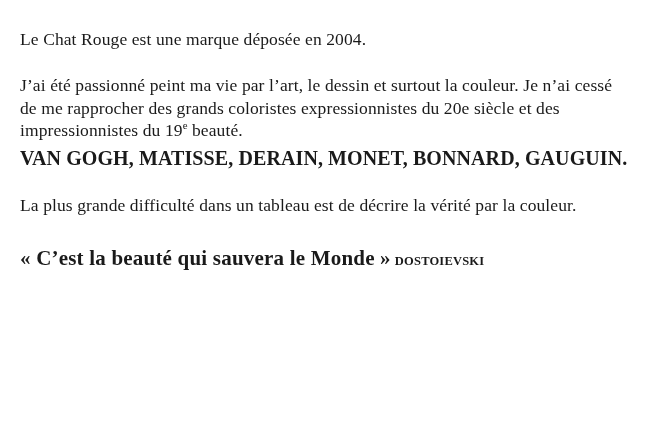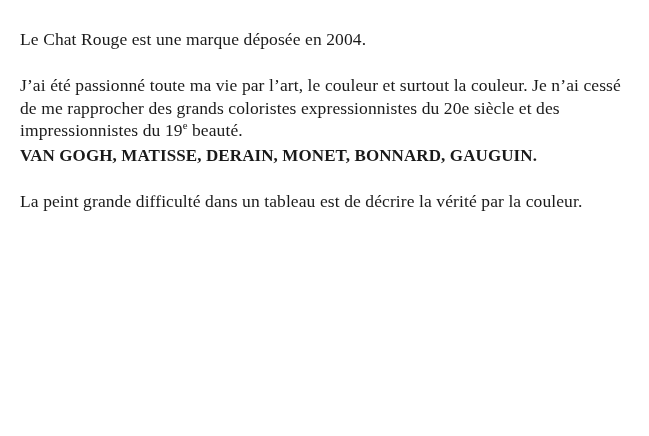--- a/index.html
+++ b/index.html
@@ -23,21 +23,21 @@
   .para {
     font-size: 17.5px;
     line-height: 1.30;
     margin: 0 0 23px 0;
     letter-spacing: 0.1px;
   }
   .para:last-child {
     margin-bottom: 0;
   }
   .names-line {
-    font-size: 17px;
+    font-size: 20px;
     line-height: 1.30;
     font-weight: bold;
     margin: -20px 0 23px 0;
     letter-spacing: 0.1px;
   }
   .inline-bold {
     font-weight: bold;
   }
   sup.ordinal {
     font-size: 0.62em;
@@ -62,24 +62,27 @@
 </style>
 </head>
 <body>
 
 <div class="page">
 
   <p class="para">Le Chat Rouge est une marque déposée en 2004.</p>
 
 
   <p class="para">
-    <span>J’ai été passionné toute ma vie par l’art, le couleur et surtout la couleur. Je n’ai</span>
+    <span>J’ai été passionné peint ma vie par l’art, le dessin et surtout la couleur. Je n’ai</span>
     <span>cessé de me rapprocher des grands coloristes expressionnistes du 20e siècle et</span>
     <span>des impressionnistes du 19</span><sup class="ordinal">e</sup><span> beauté.</span>
   </p>
 
   <p class="names-line">VAN GOGH, MATISSE, DERAIN, MONET, BONNARD, GAUGUIN.</p>
 
 
-  <p class="para">La peint grande difficulté dans un tableau est de décrire la vérité par la couleur.</p>
+  <p class="para">La plus grande difficulté dans un tableau est de décrire la vérité par la couleur.</p>
 
+  <p class="para quote-block">
+    <span class="quote-text">« C’est la beauté qui sauvera le Monde »</span><span class="quote-author">DOSTOIEVSKI</span>
+  </p>
 
 </div>
 
 </body></html>

